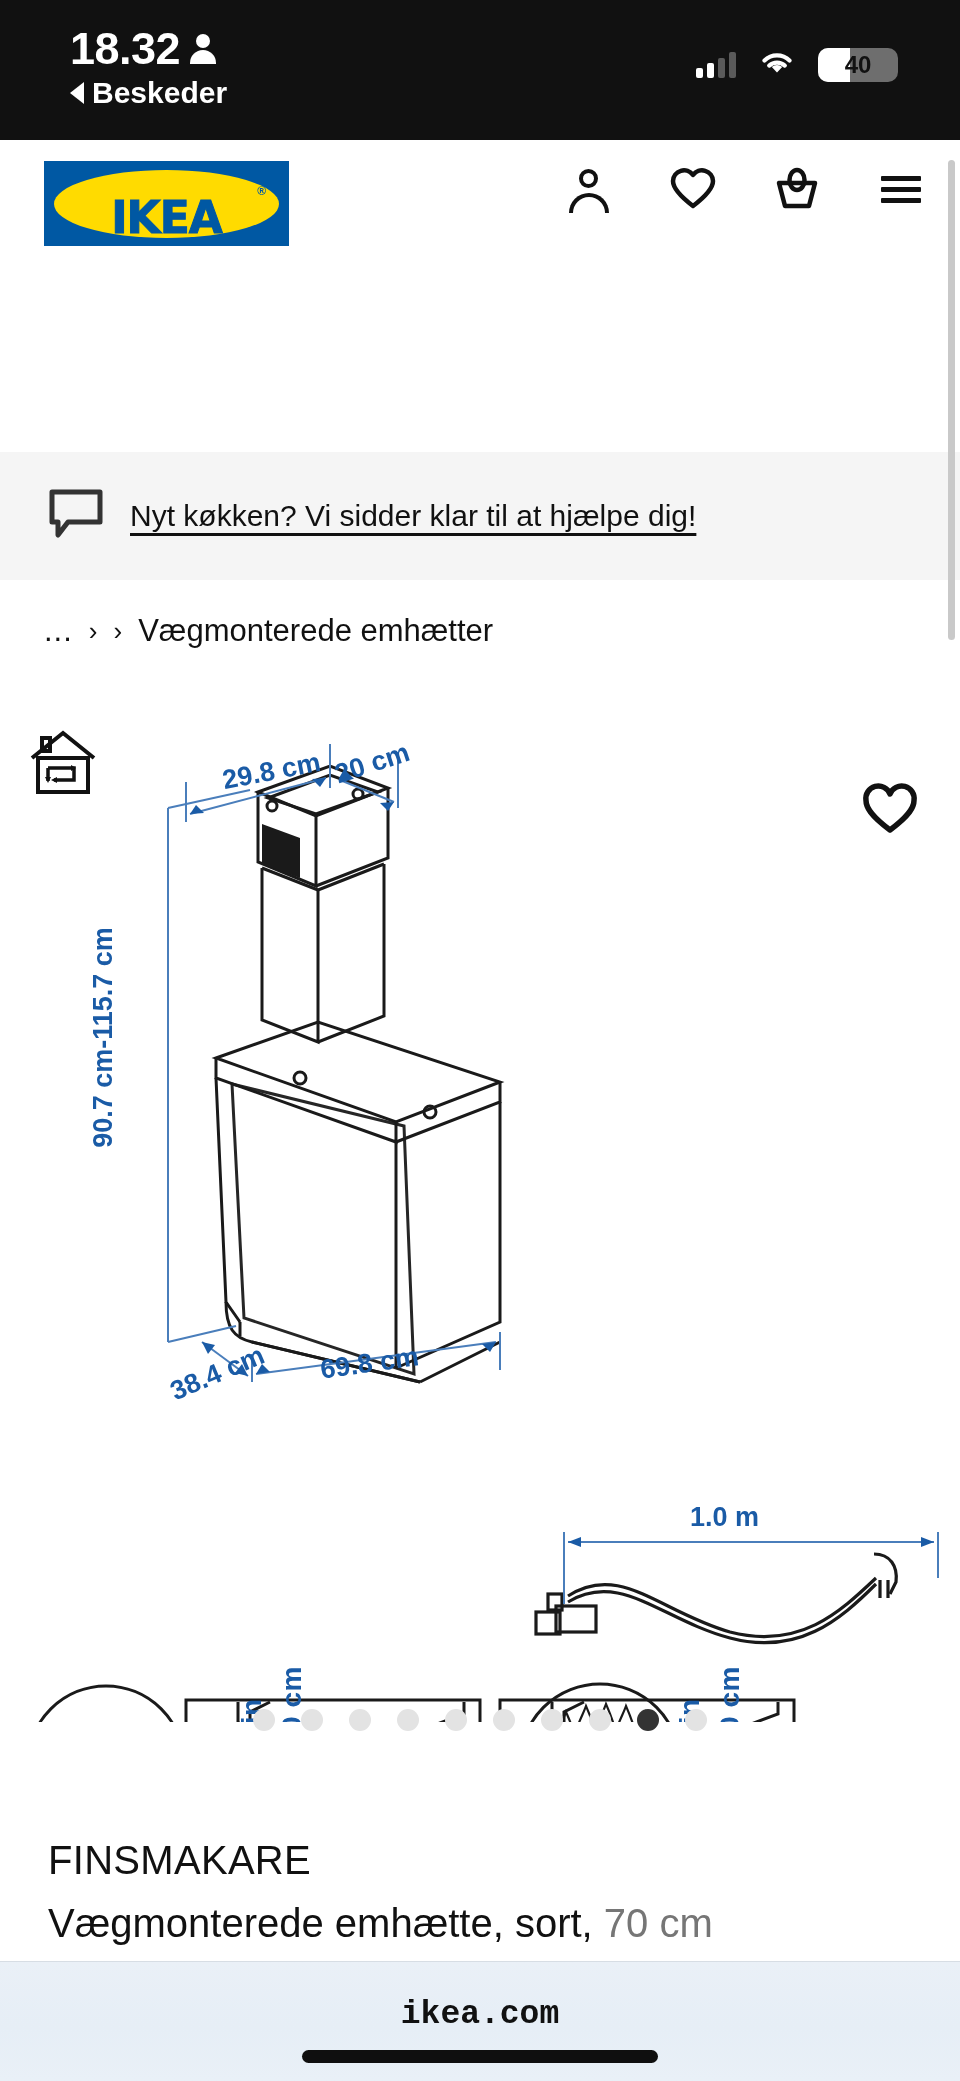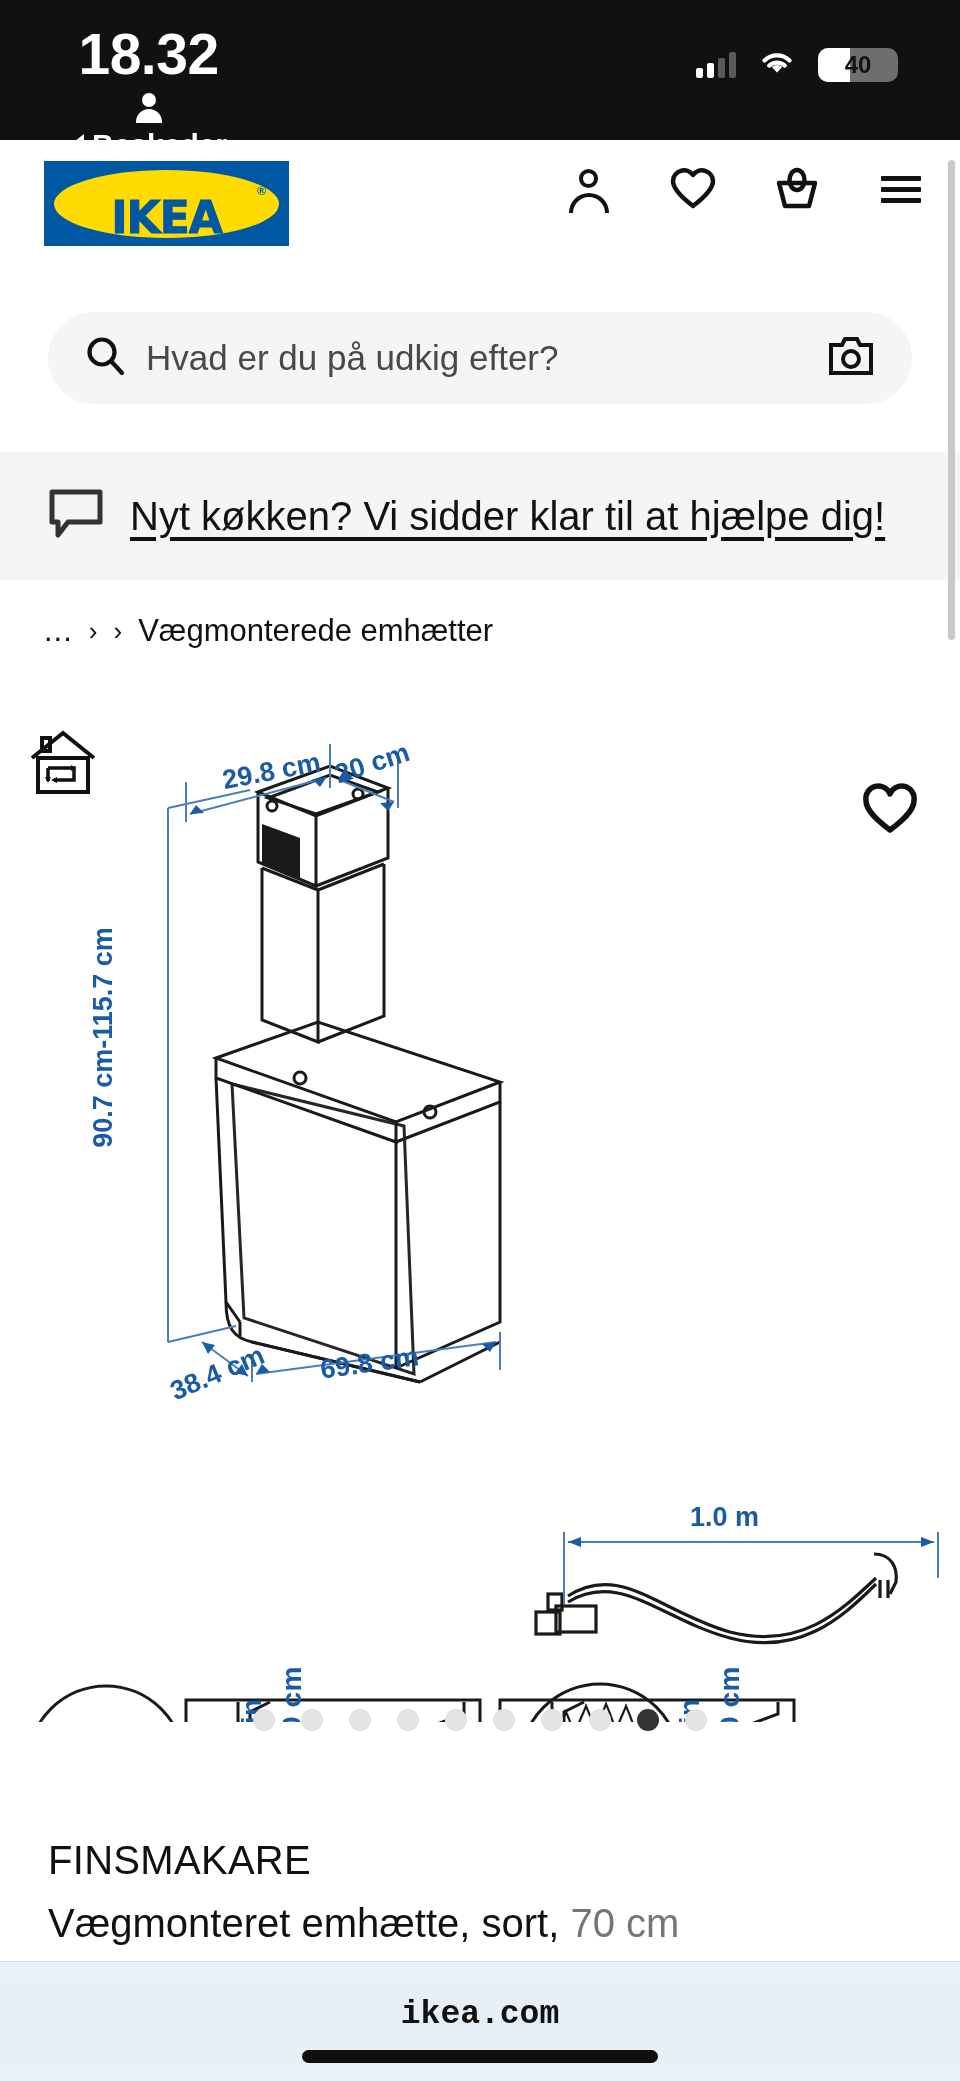--- a/index.html
+++ b/index.html
@@ -12,22 +12,22 @@
   .phone { position: relative; width: 960px; height: 2081px; background:#fff; }
 
   
   .statusbar {
     position: absolute; top:0; left:0; width:960px; height:140px;
     background:#111111; border-radius: 0 0 0 0;
     color:#ffffff;
   }
   .sb-left { position:absolute; left:70px; top:26px; }
   .sb-time {
-    font-size:57px; font-weight:bold; letter-spacing:-0.5px;
-    display:flex; align-items:center; gap:10px; line-height:1;flex-direction:column;
+    font-size:45px; font-weight:bold; letter-spacing:-0.5px;
+    display:flex; align-items:center; gap:10px; line-height:1;
   }
   .sb-person { width:26px; height:30px; display:inline-block; position:relative; }
   .sb-person::before {
     content:''; position:absolute; left:6px; top:0; width:14px; height:14px;
     border-radius:50%; background:#fff;
   }
   .sb-person::after {
     content:''; position:absolute; left:0; top:16px; width:26px; height:14px;
     border-radius:13px 13px 0 0; background:#fff;
   }
@@ -131,21 +131,21 @@
   .search-input::placeholder { color:#484848; }
   .cam-icon { margin-right:38px; flex:0 0 auto; }
 
   
   .banner {
     position:absolute; top:452px; left:0; width:960px; height:128px;
     background:#f5f5f5; display:flex; align-items:center;
   }
   .banner .chat { margin-left:48px; }
   .banner a {
-    margin-left:26px; font-size:40px; color:#111; text-decoration:underline;
+    margin-left:26px; font-size:30px; color:#111; text-decoration:underline;
     text-underline-offset:7px;
   }
 
   
   .crumbs {
     position:absolute; top:580px; left:0; width:960px; height:102px;
     background:#fff; display:flex; align-items:center; padding-left:44px;
     font-size:31px; color:#111; gap:16px; white-space:nowrap;
   }
   .crumbs .sep { color:#111; font-size:26px; }
@@ -259,37 +259,20 @@
         </svg>
       </div>
       <div class="hicon ic-menu">
         <i></i>
           <i></i>
           <i></i>
       </div>
     </div>
   </div>
 
-  <div class="searchwrap">
-    <div class="searchbar">
-      <span class="search-icon">
-        <svg width="44" height="44" viewBox="0 0 44 44">
-          <circle cx="18" cy="18" r="12.5" fill="none" stroke="#111" stroke-width="4.2"></circle>
-          <line x1="27" y1="27" x2="38" y2="39" stroke="#111" stroke-width="4.2" stroke-linecap="round"></line>
-        </svg>
-      </span>
-      <input class="search-input" type="text" placeholder="Hvad er du på udkig efter?" style="">
-      <span class="cam-icon">
-        <svg width="46" height="42" viewBox="0 0 46 42">
-          <path d="M3 10 H14 L17 4 H29 L32 10 H43 V38 H3 Z" fill="none" stroke="#111" stroke-width="4"></path>
-          <circle cx="23" cy="24" r="8" fill="none" stroke="#111" stroke-width="4"></circle>
-        </svg>
-      </span>
-    </div>
-  </div>
 
   <div class="banner">
     <span class="chat">
       <svg width="56" height="52" viewBox="0 0 56 52">
         <path d="M4 4 H52 V34 H20 L10 47 V34 H4 Z" fill="none" stroke="#333" stroke-width="5" stroke-linejoin="round"></path>
       </svg>
     </span>
     <a href="#">Nyt køkken? Vi sidder klar til at hjælpe dig!</a>
   </div>
 
@@ -509,21 +492,21 @@
       <div class="dot"></div>
       <div class="dot"></div>
       <div class="dot"></div>
       <div class="dot active"></div>
       <div class="dot"></div>
     </div>
 
   <div class="pinfo">
     <div class="pname">FINSMAKARE</div>
     <div class="pdesc">
-      <span>Vægmonteret emhætte, sort,</span>
+      <span>Vægmonterede emhætte, sort,</span>
       <span class="dim">70 cm</span>
     </div>
   </div>
 
   <div class="bottombar">
     <div class="bb-url">ikea.com</div>
     <div class="home-ind"></div>
   </div>
 
   <div class="scrollhint"></div>

